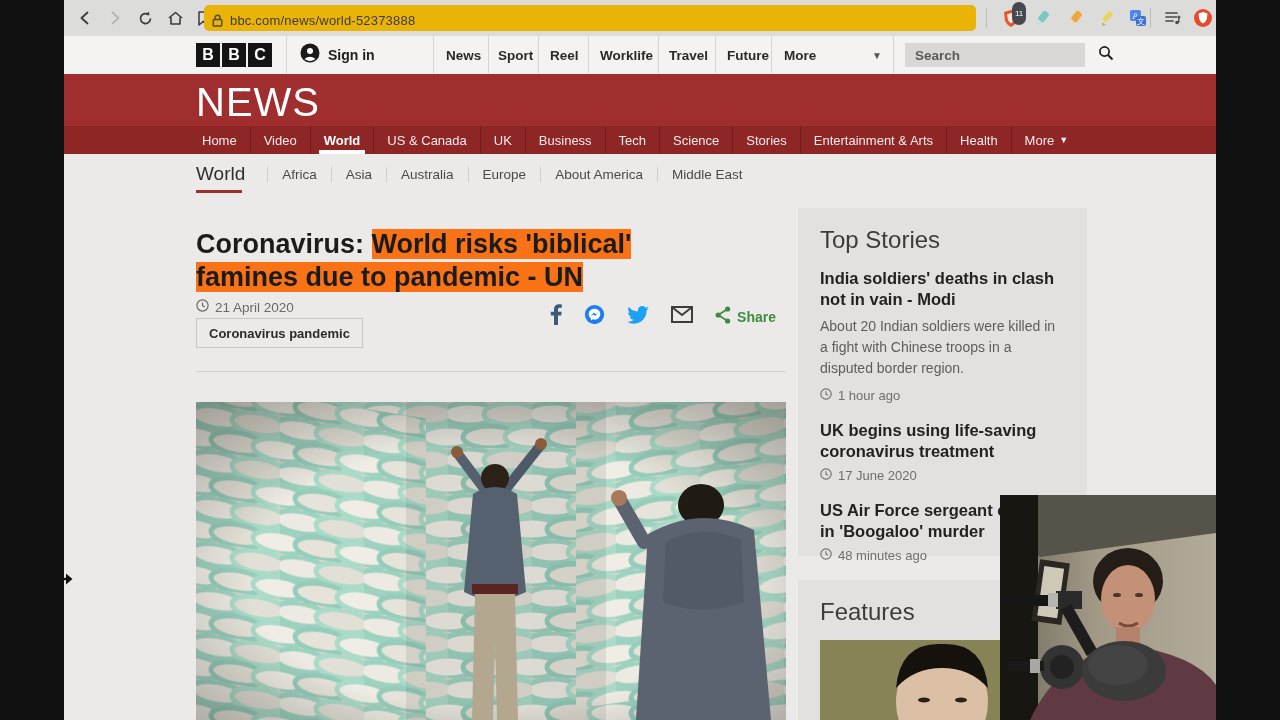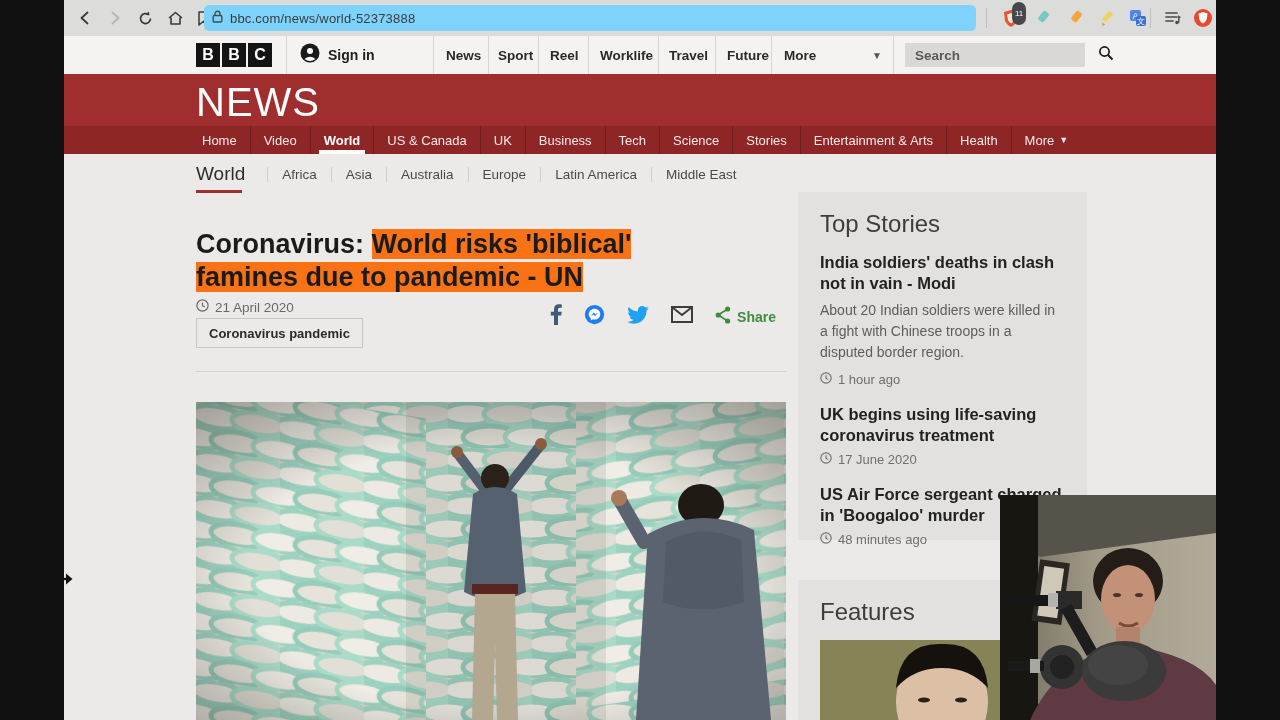--- a/index.html
+++ b/index.html
@@ -3,21 +3,21 @@
 <meta charset="utf-8">
 <style>
   html,body{margin:0;padding:0;background:#000;}
   body{width:1280px;height:720px;overflow:hidden;font-family:"Liberation Sans",sans-serif;}
   .stage{position:relative;width:1280px;height:720px;background:#111;}
   .page{position:absolute;left:64px;top:0;width:1152px;height:720px;background:#ebeae8;overflow:hidden;}
 
   
   .toolbar{position:absolute;left:0;top:0;width:1152px;height:36px;background:#dcdcda;border-bottom:1px solid #c4c4c2;}
   .tb-ic{position:absolute;top:7px;width:22px;height:22px;display:flex;align-items:center;justify-content:center;}
-  .urlbar{position:absolute;left:140px;top:5px;width:772px;height:26px;background:#7dd3fc;border-radius:5px;display:flex;align-items:center;padding:0 8px;box-sizing:border-box;}
+  .urlbar{position:absolute;left:140px;top:5px;width:772px;height:26px;background:#eab308;border-radius:5px;display:flex;align-items:flex-start;padding:8px 8px;box-sizing:border-box;}
   .urltext{font-size:13px;color:#3c3c3c;margin-left:7px;letter-spacing:.2px;}
   .tbsep{position:absolute;top:8px;width:1px;height:20px;background:#bdbdbb;}
   .shield-badge{position:absolute;left:12px;top:-5px;background:#47484d;color:#fff;font-size:8px;border-radius:7px;padding:7px 3px;line-height:9px;}
 
   
   .bbcbar{position:absolute;left:0;top:36px;width:1152px;height:38px;background:#f4f3f1;}
   .blocks{position:absolute;left:132px;top:7px;display:flex;gap:2px;}
   .block{width:24px;height:24px;background:#141414;color:#fff;font-weight:bold;font-size:16px;display:flex;align-items:center;justify-content:center;}
   .hsep{position:absolute;top:0;width:1px;height:38px;background:#d7d6d4;}
   .signin{position:absolute;left:236px;top:0;height:38px;display:flex;align-items:center;gap:8px;}
@@ -49,21 +49,21 @@
   .meta{position:absolute;left:132px;top:296px;width:590px;height:24px;}
   .date{position:absolute;left:0;top:3px;display:flex;align-items:center;gap:6px;font-size:13.5px;color:#696969;}
   .sharerow{position:absolute;right:10px;top:8px;display:flex;align-items:center;gap:22px;}
   .share-link{display:flex;align-items:center;gap:6px;color:#3f8c3f;font-size:14px;font-weight:bold;}
   .tag{position:absolute;left:132px;top:318px;height:28px;border:1px solid #c6c6c4;display:flex;align-items:center;padding:0 12px;font-size:13px;font-weight:bold;color:#2b2b2b;}
   .artdiv{position:absolute;left:132px;top:371px;width:590px;height:1px;background:#d2d1cf;}
   .artimg{position:absolute;left:132px;top:402px;width:590px;height:318px;overflow:hidden;background:#d6d4cc;}
 
   
   .card{position:absolute;left:734px;width:289px;background:#e2e1df;box-sizing:border-box;padding:14px 22px;}
-  .card-top{top:192px;height:348px;}
+  .card-top{top:208px;height:348px;}
   .card-feat{top:580px;height:140px;overflow:hidden;padding-bottom:0;}
   .card h2{margin:4px 0 14px 0;font-size:24px;font-weight:400;color:#3c3c3c;}
   .story-title{font-size:16.5px;font-weight:bold;color:#222;line-height:21px;margin:0 0 6px 0;}
   .story-sum{font-size:14px;color:#5d5d5d;line-height:21px;margin:0 0 9px 0;}
   .story-time{display:flex;align-items:center;gap:6px;font-size:13px;color:#6e6e6e;margin-bottom:17px;}
   .featimg{margin:0 -0px;width:245px;height:95px;overflow:hidden;}
 
   
   .webcam{position:absolute;left:1000px;top:495px;width:216px;height:225px;overflow:hidden;z-index:60;background:#1a1814;}
   .cursor{position:absolute;left:58px;top:572px;z-index:70;}
@@ -225,21 +225,21 @@
           <span class="caret">▼</span>
         </div>
     </div>
 
     <div class="subnav">
       <div class="subnav-world">World</div>
       <div class="subnav-item">Africa</div>
       <div class="subnav-item">Asia</div>
       <div class="subnav-item">Australia</div>
       <div class="subnav-item">Europe</div>
-      <div class="subnav-item">Latin America</div>
+      <div class="subnav-item">About America</div>
       <div class="subnav-item">Middle East</div>
     </div>
 
     <h1 class="headline"><span>Coronavirus: </span><span class="sel">World risks 'biblical'</span><br><span class="sel">famines due to pandemic - UN</span></h1>
 
     <div class="meta">
       <div class="date">
         <span>
           <svg width="13" height="13" viewBox="0 0 13 13">
               <circle cx="6.5" cy="6.5" r="5.6" fill="none" stroke="#696969" stroke-width="1.2"></circle>

